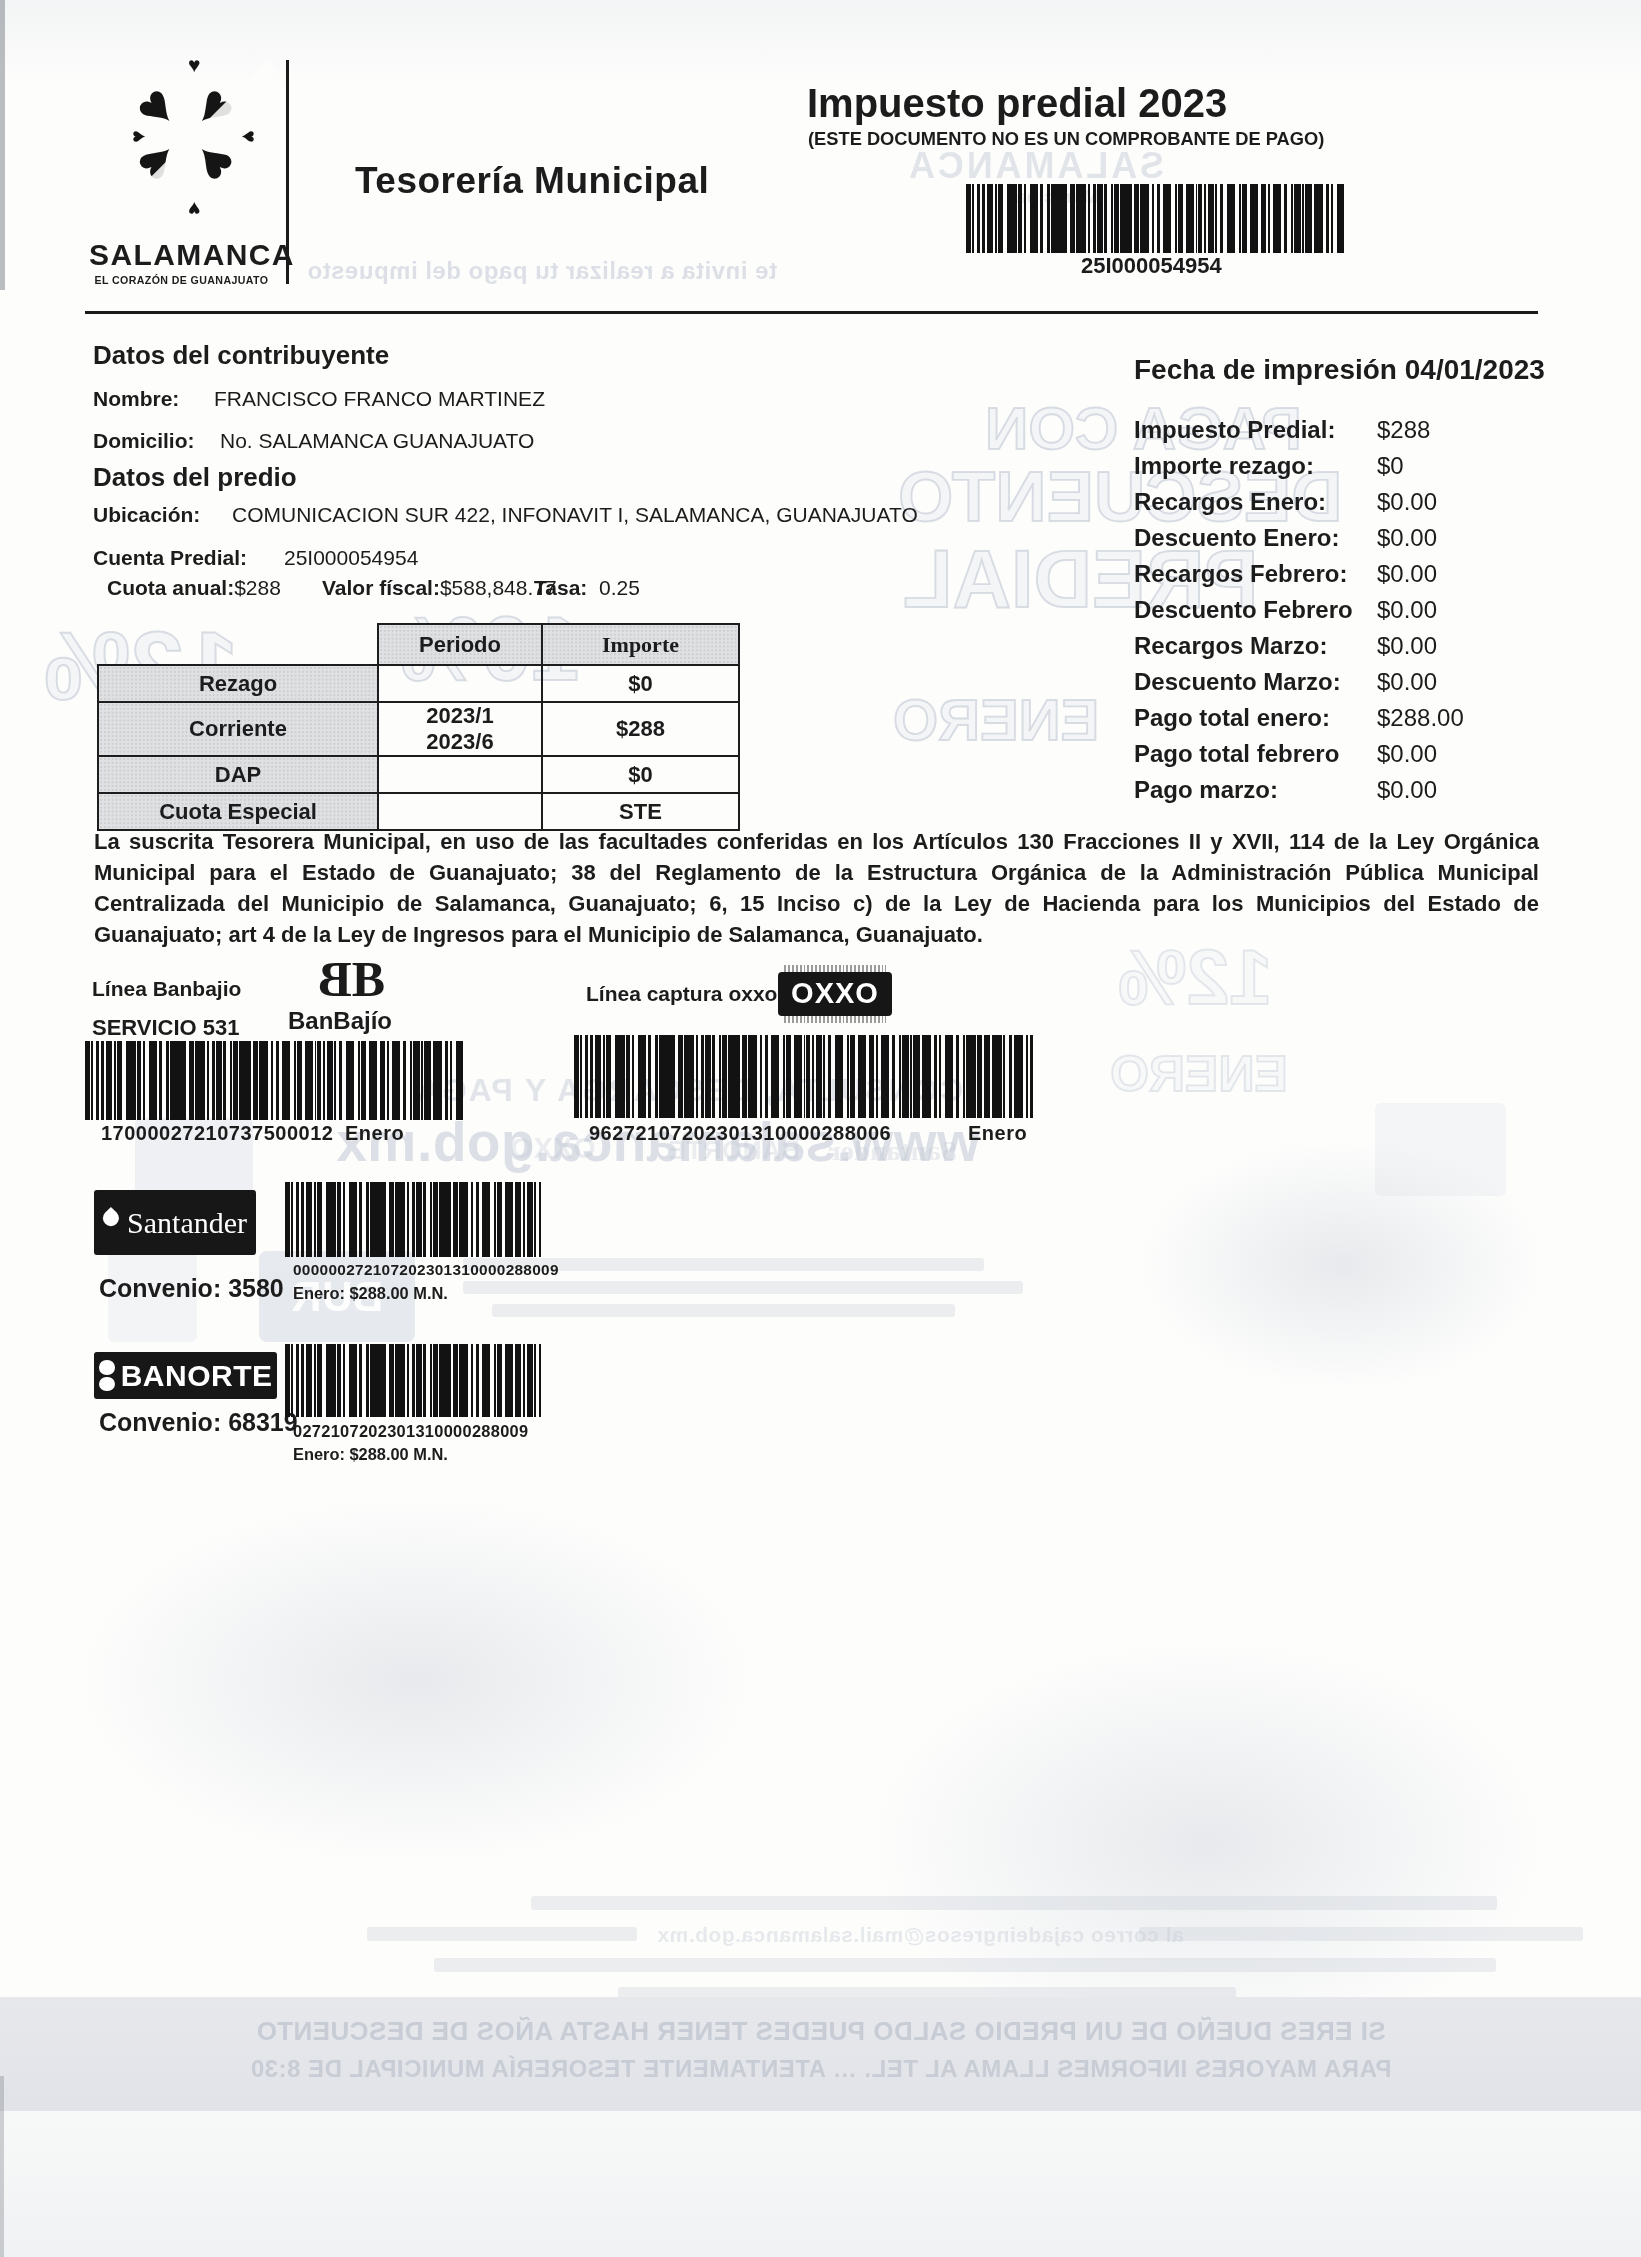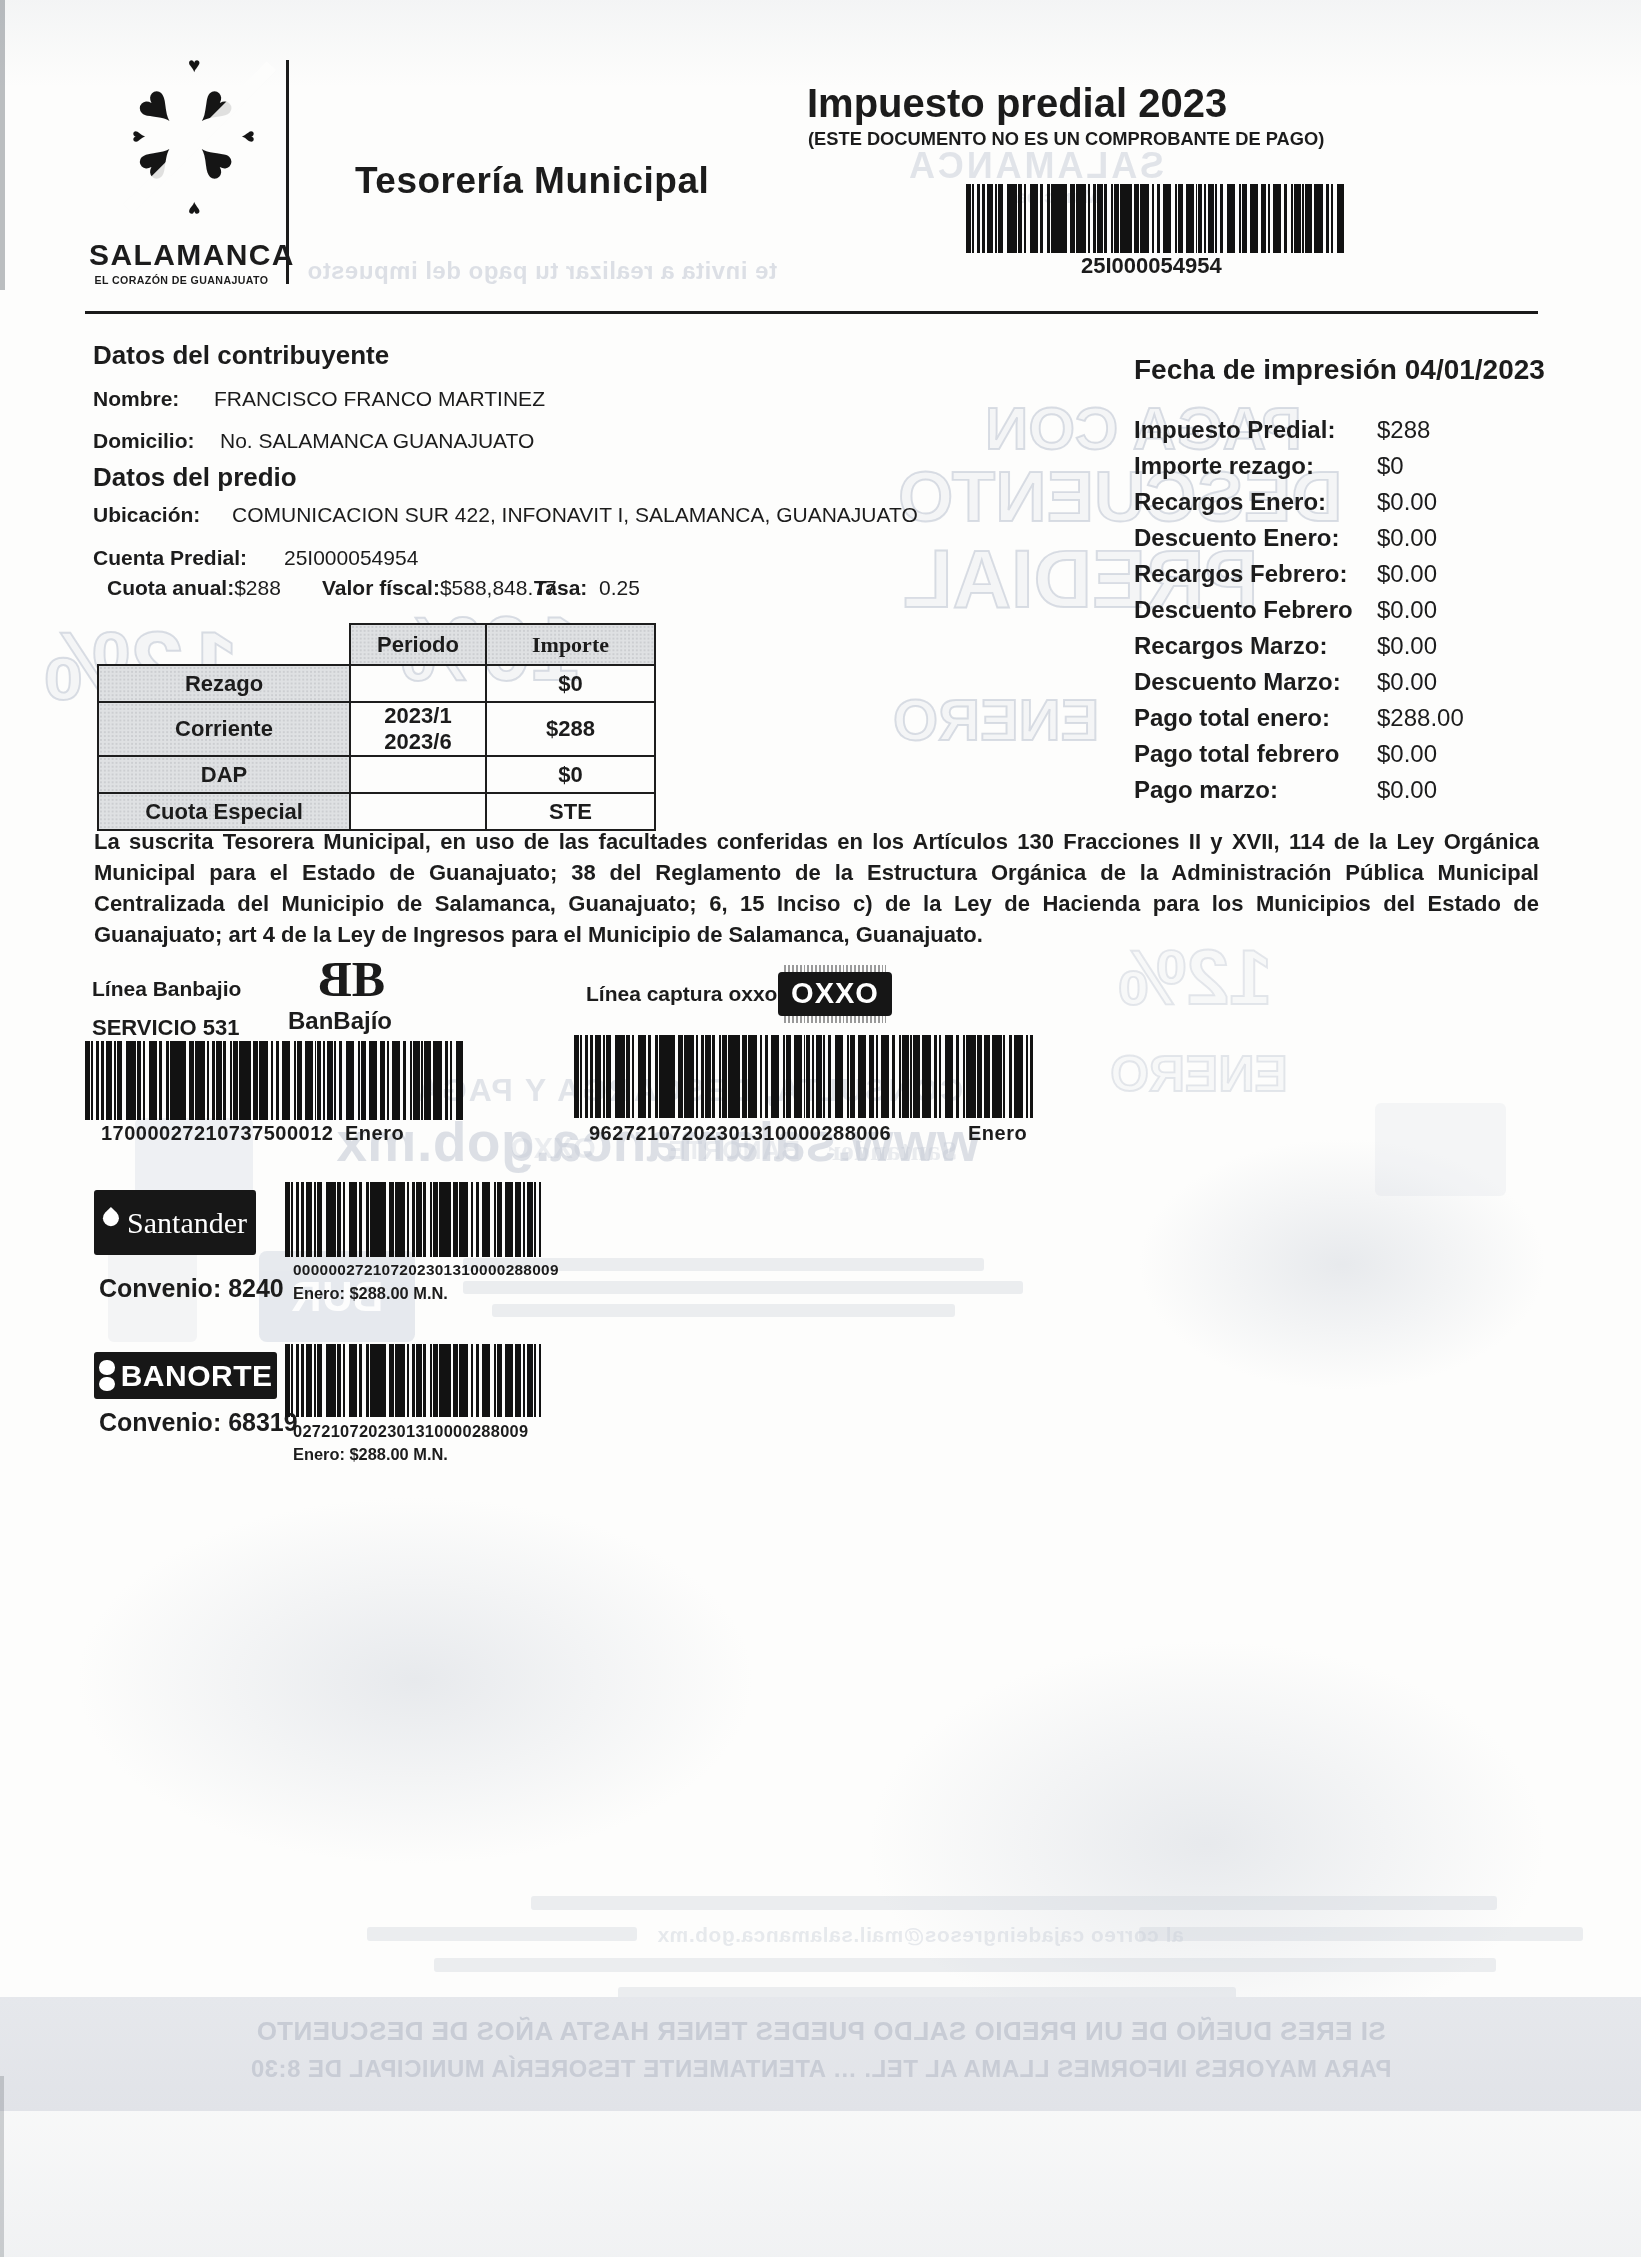--- a/index.html
+++ b/index.html
@@ -51,21 +51,21 @@
       repeating-linear-gradient(90deg,#121212 0 2.9px,transparent 2.9px 10.6px),
       repeating-linear-gradient(90deg,#121212 0 4.8px,transparent 4.8px 22px),
       repeating-linear-gradient(90deg,#121212 0 1.9px,transparent 1.9px 16.4px);}
   
   .h2{font-size:26px;font-weight:700;}
   .lab{font-size:21px;font-weight:700;}
   .val{font-size:21px;font-weight:400;}
   
   .ptable{position:absolute;left:97px;top:623px;z-index:5;border-collapse:collapse;}
   .ptable th,.ptable td{border:2.4px solid #1d1d1d;font-size:22px;font-weight:700;
-    text-align:center;padding:0 7px;color:#1c1c1c;}
+    text-align:center;padding:0 21px;color:#1c1c1c;}
   .ptable .c1{width:236px;margin-top:40px;}
   .ptable .c2{width:120px;}
   .ptable .c3{width:153px;font-family:Liberation Serif, serif;}
   .ptable tr{height:37px;}
   .ptable tr.hd{height:41px;}
   .nocell{border:none !important;background:transparent !important;}
   .gray{background-color:#dfe1e3;background-image:radial-gradient(#ccced1 1px, transparent 1.2px);background-size:3.9px 3.9px;}
   
   .resumen{position:absolute;left:1134px;top:416px;z-index:5;}
   .rrow{display:flex;height:36px;align-items:flex-start;}
@@ -291,21 +291,21 @@
   <div class="oxxo-strip"></div>
 </div>
 <div class="barcode" style="left:574px;top:1035px;width:459px;height:83px;"></div>
 <div class="abs z5 cap" style="left:589px;top:1122px;">96272107202301310000288006</div>
 <div class="abs z5 cap" style="left:968px;top:1122px;">Enero</div>
 
 <div class="bankbox" style="left:94px;top:1190px;width:162px;height:65px;">
   <span class="flame"></span>
   <span class="santander-txt">Santander</span>
 </div>
-<div class="abs z5 conv" style="left:99px;top:1274px;">Convenio: 8240</div>
+<div class="abs z5 conv" style="left:99px;top:1274px;">Convenio: 3580</div>
 <div class="barcode" style="left:285px;top:1182px;width:256px;height:75px;"></div>
 <div class="abs z5 capsm" style="left:293px;top:1261px;">000000272107202301310000288009</div>
 <div class="abs z5 cap17" style="left:293px;top:1284px;">Enero: $288.00 M.N.</div>
 
 <div class="bankbox" style="left:94px;top:1352px;width:183px;height:47px;gap:4.8px;">
   <span class="banorte-mark">
       <i class="t"></i>
       <i class="bm"></i>
     </span>
   <span class="banorte-txt">BANORTE</span>

